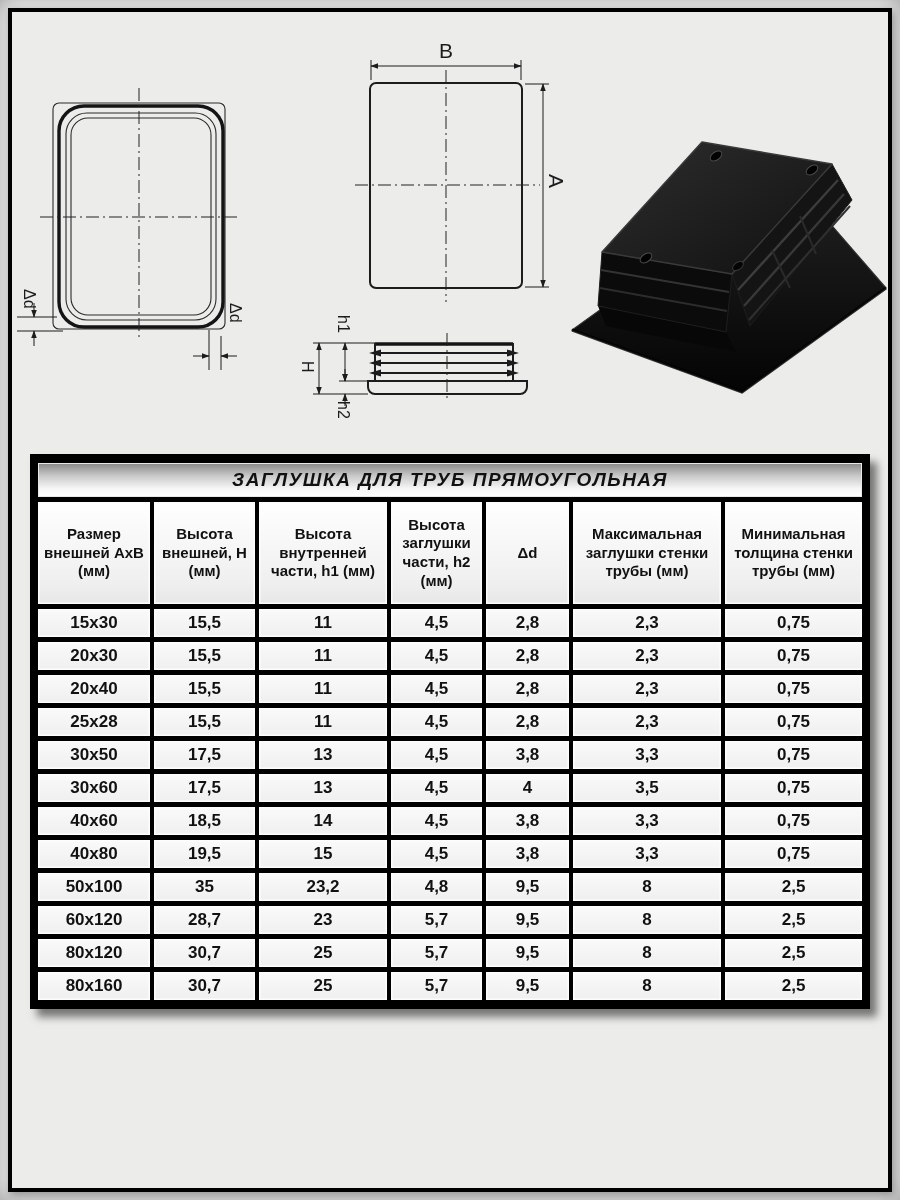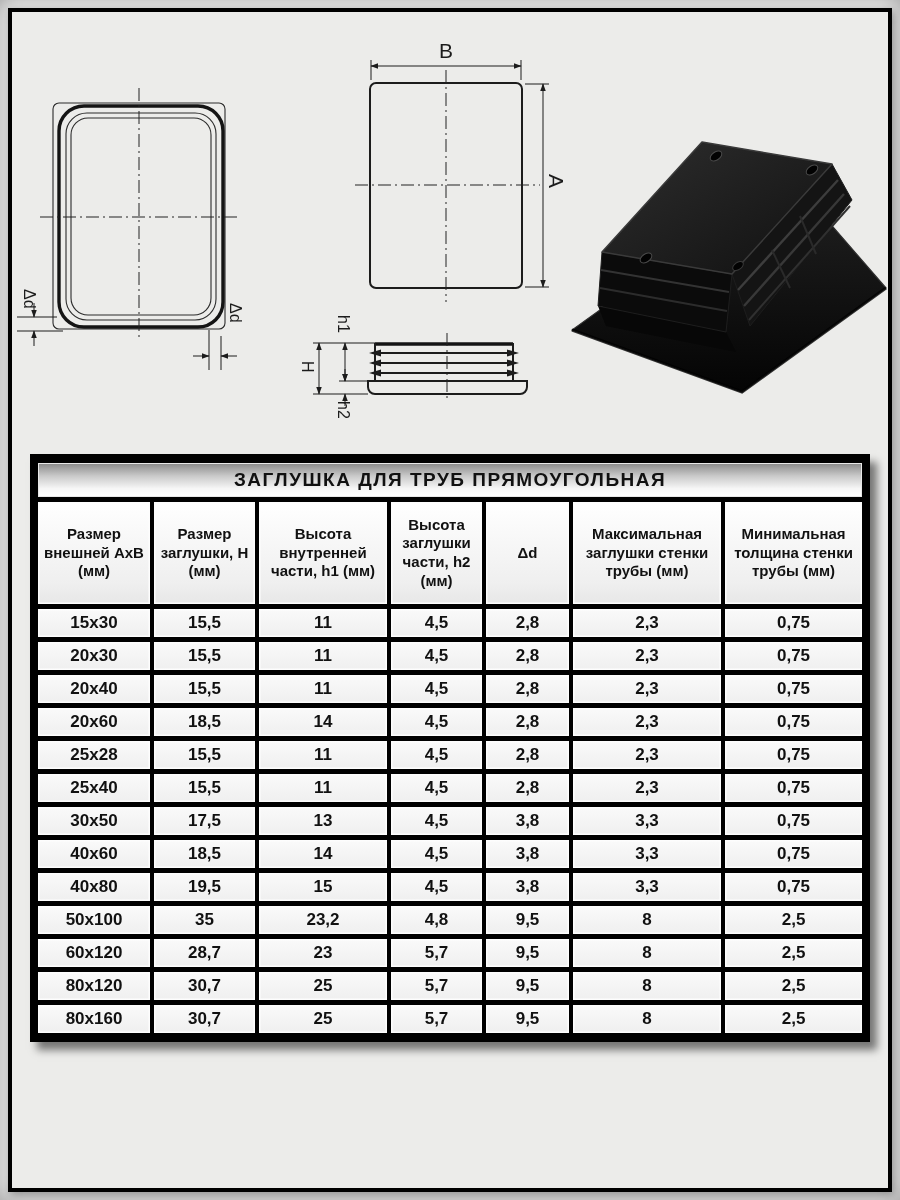--- a/index.html
+++ b/index.html
@@ -28,20 +28,21 @@
   table.spec th, table.spec td{
     border:1px solid #000;
     text-align:center;vertical-align:middle;
     color:#111;
   }
   th.title-cell{
     height:32px;
     background:linear-gradient(180deg,#878787 0%,#c9c9c9 38%,#f6f6f6 75%,#ffffff 100%);
     font-size:19px;font-weight:bold;letter-spacing:1.5px;
     box-shadow:inset 0 0 0 1px #e8e8e8;
+    font-style:italic;
   }
   tr.cols th{
     height:98px;
     background:linear-gradient(180deg,#ffffff 0%,#efefef 80%,#e7e7e7 100%);
     box-shadow:inset 0 0 0 1.5px #fdfdfd;
     font-size:15px;font-weight:bold;line-height:1.25;
     padding:2px 3px;
   }
   tbody td{
     height:26px;
@@ -207,21 +208,21 @@
           <col style="width:85px">
           <col style="width:150px">
           <col style="width:139px">
       </colgroup>
       <thead>
         <tr>
           <th class="title-cell" colspan="7">ЗАГЛУШКА  ДЛЯ  ТРУБ  ПРЯМОУГОЛЬНАЯ</th>
         </tr>
         <tr class="cols" id="header-row">
             <th>Размер внешней АхВ (мм)</th>
-            <th>Размер заглушки, Н (мм)</th>
+            <th>Высота внешней, Н (мм)</th>
             <th>Высота внутренней части, h1 (мм)</th>
             <th>Высота заглушки части, h2 (мм)</th>
             <th>Δd</th>
             <th>Максимальная заглушки стенки трубы (мм)</th>
             <th>Минимальная толщина стенки трубы (мм)</th>
           </tr>
       </thead>
       <tbody id="table-body">
           <tr>
             <td>15x30</td>
@@ -244,53 +245,44 @@
           <tr>
             <td>20x40</td>
             <td>15,5</td>
             <td>11</td>
             <td>4,5</td>
             <td>2,8</td>
             <td>2,3</td>
             <td>0,75</td>
           </tr>
           <tr>
-            <td>20x60</td>
-            <td>18,5</td>
-            <td>14</td>
-            <td>4,5</td>
-            <td>2,8</td>
-            <td>2,3</td>
-            <td>0,75</td>
-          </tr>
-          <tr>
             <td>25x28</td>
             <td>15,5</td>
             <td>11</td>
             <td>4,5</td>
             <td>2,8</td>
             <td>2,3</td>
             <td>0,75</td>
           </tr>
           <tr>
-            <td>25x40</td>
-            <td>15,5</td>
-            <td>11</td>
-            <td>4,5</td>
-            <td>2,8</td>
-            <td>2,3</td>
-            <td>0,75</td>
-          </tr>
-          <tr>
             <td>30x50</td>
             <td>17,5</td>
             <td>13</td>
             <td>4,5</td>
             <td>3,8</td>
             <td>3,3</td>
+            <td>0,75</td>
+          </tr>
+          <tr>
+            <td>30x60</td>
+            <td>17,5</td>
+            <td>13</td>
+            <td>4,5</td>
+            <td>4</td>
+            <td>3,5</td>
             <td>0,75</td>
           </tr>
           <tr>
             <td>40x60</td>
             <td>18,5</td>
             <td>14</td>
             <td>4,5</td>
             <td>3,8</td>
             <td>3,3</td>
             <td>0,75</td>

